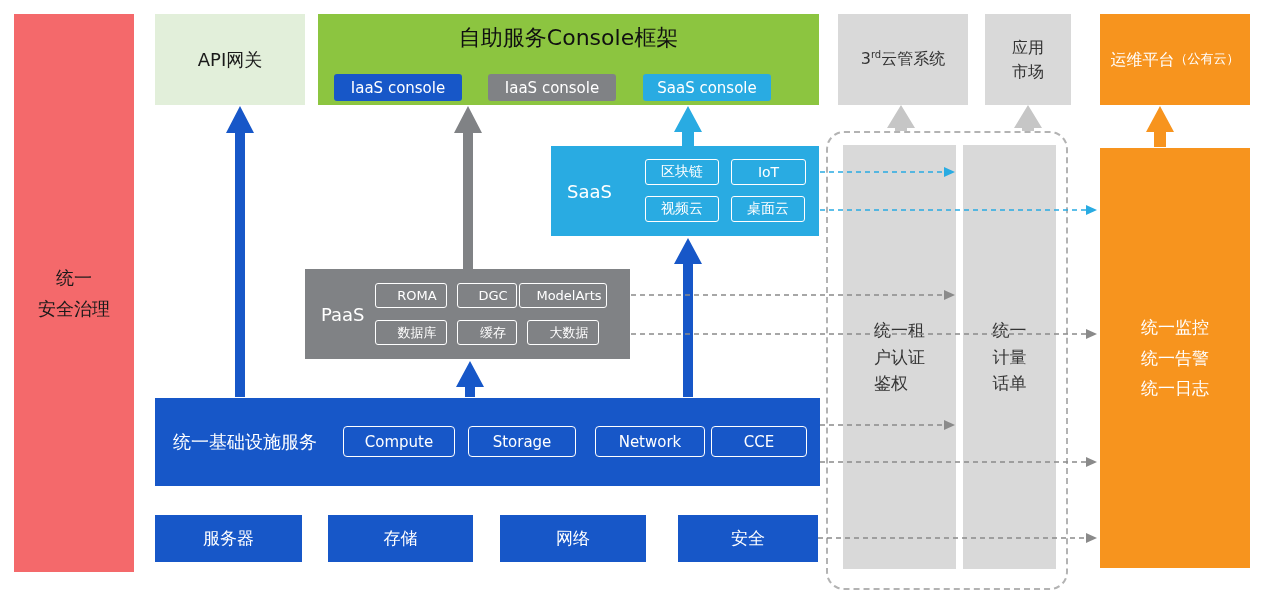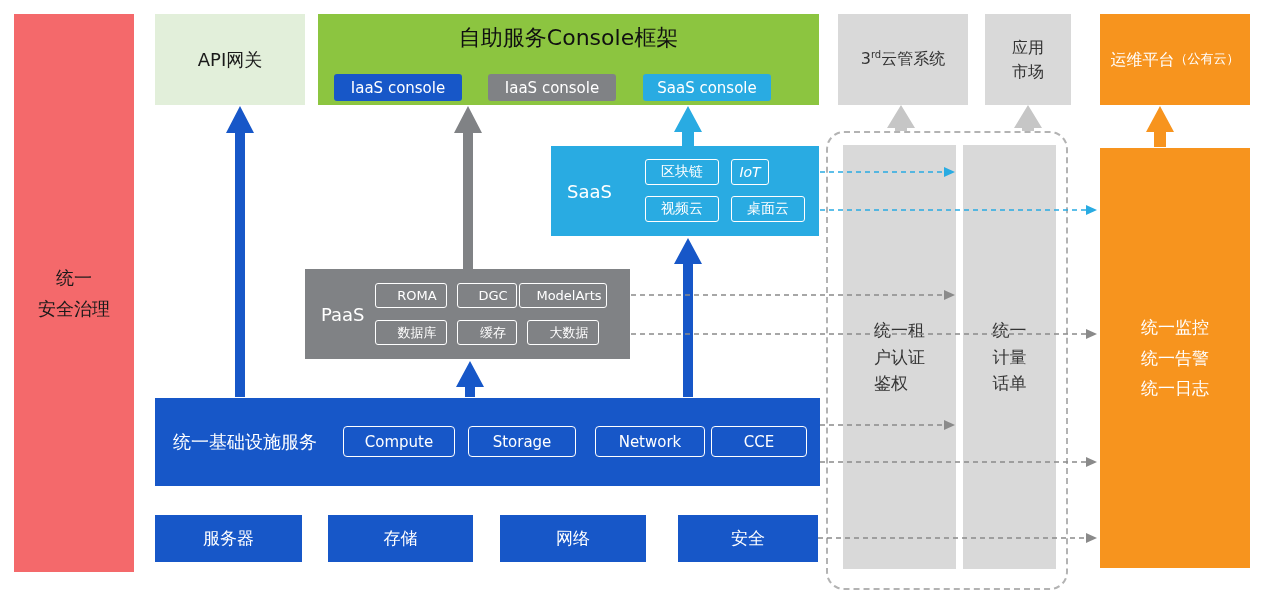--- a/index.html
+++ b/index.html
@@ -38,21 +38,21 @@
   .om-line2{font-size:13px;line-height:1.4;}
 
   .saas-box{position:absolute;left:551px;top:146px;width:268px;height:90px;background:var(--c-cyan,#29ABE2);}
   .paas-box{position:absolute;left:305px;top:269px;width:325px;height:90px;background:var(--c-gray,#808285);}
   .side-label{position:absolute;left:16px;top:0;height:100%;display:flex;align-items:center;font-size:18px;color:#fff;}
 
   .wchip{position:absolute;border:1.5px solid #fff;border-radius:3px;color:#fff;
     display:flex;align-items:center;justify-content:center;}
   .saas-box .wchip{height:26px;font-size:14px;}
   .sc1{left:94px;top:13px;width:74px;}
-  .sc2{left:180px;top:13px;width:38px;font-style:italic;}
+  .sc2{left:180px;top:13px;width:75px;}
   .sc3{left:94px;top:50px;width:74px;}
   .sc4{left:180px;top:50px;width:74px;}
 
   .paas-box .wchip{height:25px;font-size:13px;padding-left:12px;}
   .pc1{left:70px;top:14px;width:72px;}
   .pc2{left:152px;top:14px;width:60px;}
   .pc3{left:214px;top:14px;width:88px;}
   .pc4{left:70px;top:51px;width:72px;}
   .pc5{left:152px;top:51px;width:60px;}
   .pc6{left:222px;top:51px;width:72px;}

